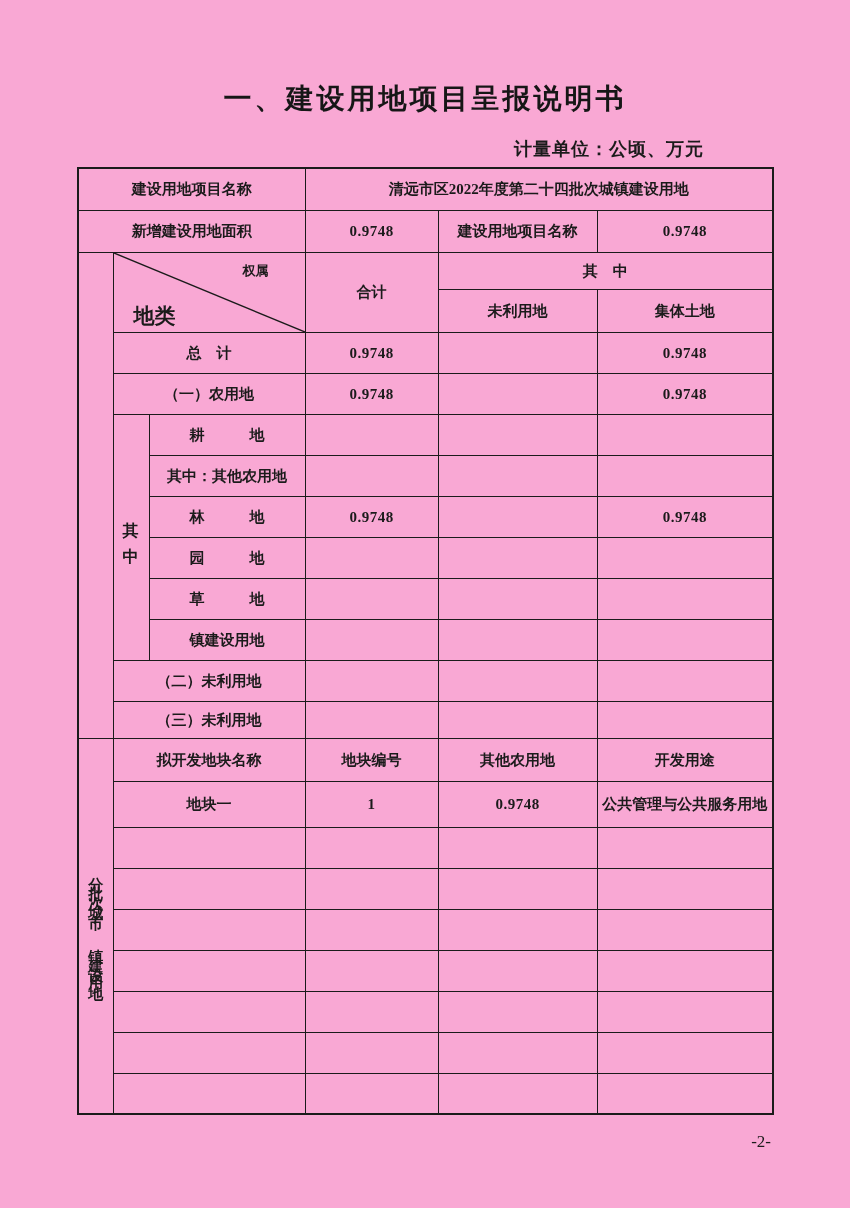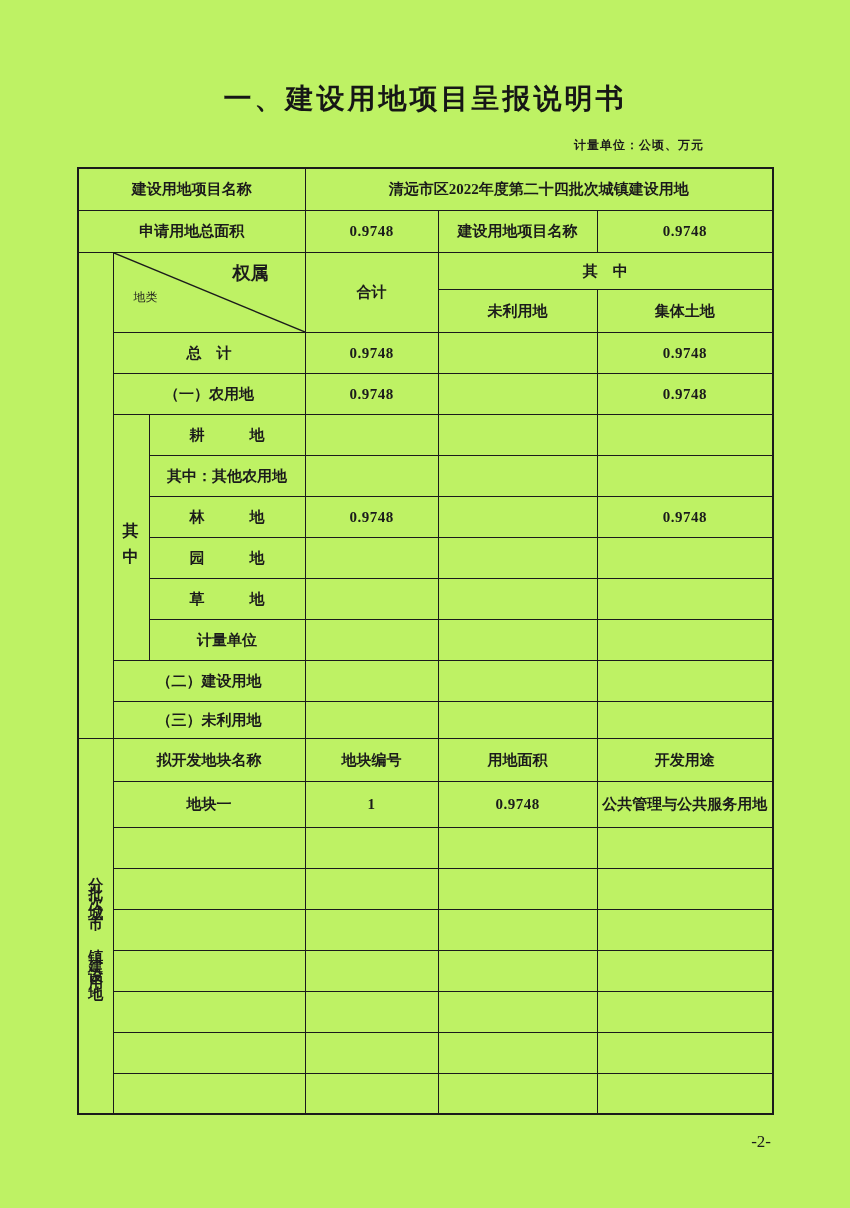--- a/index.html
+++ b/index.html
@@ -3,41 +3,41 @@
 <meta charset="utf-8">
 <style>
   * { margin: 0; padding: 0; box-sizing: border-box; }
   html, body { background: #ffffff; }
   body { font-family: "Liberation Serif", "DejaVu Serif", serif; color: #1b1b1b; }
 
   .page {
     position: relative;
     width: 850px;
     height: 1208px;
-    background: #bef264;
+    background: #f9a8d4;
     overflow: hidden;
   }
 
   .doc-title {
     position: absolute;
     top: 80px;
     left: 0;
     width: 100%;
     text-align: center;
     font-size: 28px;
     font-weight: 700;
     letter-spacing: 3px;
     color: #161616;
   }
 
   .unit-note {
     position: absolute;
     top: 137px;
     right: 146px;
-    font-size: 12px;
+    font-size: 18px;
     font-weight: 600;
     letter-spacing: 1px;
     color: #1b1b1b;
   }
 
   .page-number {
     position: absolute;
     top: 1132px;
     right: 79px;
     font-size: 17px;
@@ -86,29 +86,29 @@
   td.diag-cell svg {
     position: absolute;
     top: 0; left: 0;
     width: 100%; height: 100%;
     display: block;
   }
   .diag-top {
     position: absolute;
     top: 10px;
     right: 36px;
-    font-size: 18px;
+    font-size: 13px;
     font-weight: 600;
   }
   .diag-bottom {
     position: absolute;
-    bottom: 27px;
+    bottom: 2px;
     left: 20px;
-    font-size: 12px;
-    font-weight: 400;
+    font-size: 21px;
+    font-weight: 700;
   }
 
   
   td.vert-among span,
   td.vert-batch span {
     display: inline-block;
     writing-mode: vertical-rl;
     text-orientation: upright;
     font-weight: 600;
     white-space: nowrap;
@@ -134,21 +134,21 @@
       <col style="width:176px">
     </colgroup>
 
     <tbody>
         <tr class="h42">
       <td colspan="3">建设用地项目名称</td>
       <td colspan="3">清远市区2022年度第二十四批次城镇建设用地</td>
     </tr>
 
     <tr class="h42">
-      <td colspan="3">申请用地总面积</td>
+      <td colspan="3">新增建设用地面积</td>
       <td class="num">0.9748</td>
       <td>建设用地项目名称</td>
       <td class="num">0.9748</td>
     </tr>
 
     <tr class="h37">
       <td rowspan="12"></td>
       <td colspan="2" rowspan="2" class="diag-cell">
         <svg viewBox="0 0 100 100" preserveAspectRatio="none">
           <line x1="0" y1="0" x2="100" y2="100" stroke="#1b1b1b" stroke-width="1.4" vector-effect="non-scaling-stroke"></line>
@@ -210,47 +210,47 @@
     </tr>
 
     <tr class="h41">
       <td>草　　　地</td>
       <td class="num"></td>
       <td class="num"></td>
       <td class="num"></td>
     </tr>
 
     <tr class="h41">
-      <td>计量单位</td>
-      <td class="num"></td>
-      <td class="num"></td>
-      <td class="num"></td>
-    </tr>
-
-    <tr class="h41">
-      <td colspan="2">（二）建设用地</td>
+      <td>镇建设用地</td>
+      <td class="num"></td>
+      <td class="num"></td>
+      <td class="num"></td>
+    </tr>
+
+    <tr class="h41">
+      <td colspan="2">（二）未利用地</td>
       <td class="num"></td>
       <td class="num"></td>
       <td class="num"></td>
     </tr>
 
     <tr class="h37">
       <td colspan="2">（三）未利用地</td>
       <td class="num"></td>
       <td class="num"></td>
       <td class="num"></td>
     </tr>
 
     <tr class="h43">
       <td rowspan="9" class="vert-batch">
         <span>分批次城市/镇建设用地</span>
       </td>
       <td colspan="2">拟开发地块名称</td>
       <td>地块编号</td>
-      <td>用地面积</td>
+      <td>其他农用地</td>
       <td>开发用途</td>
     </tr>
 
     <tr class="h46">
       <td colspan="2">地块一</td>
       <td class="num">1</td>
       <td class="num">0.9748</td>
       <td class="tight">公共管理与公共服务用地</td>
     </tr>
 

